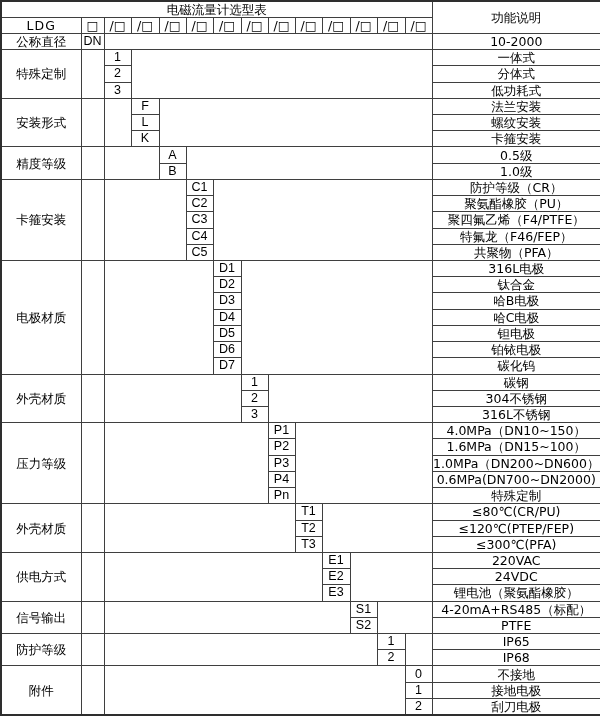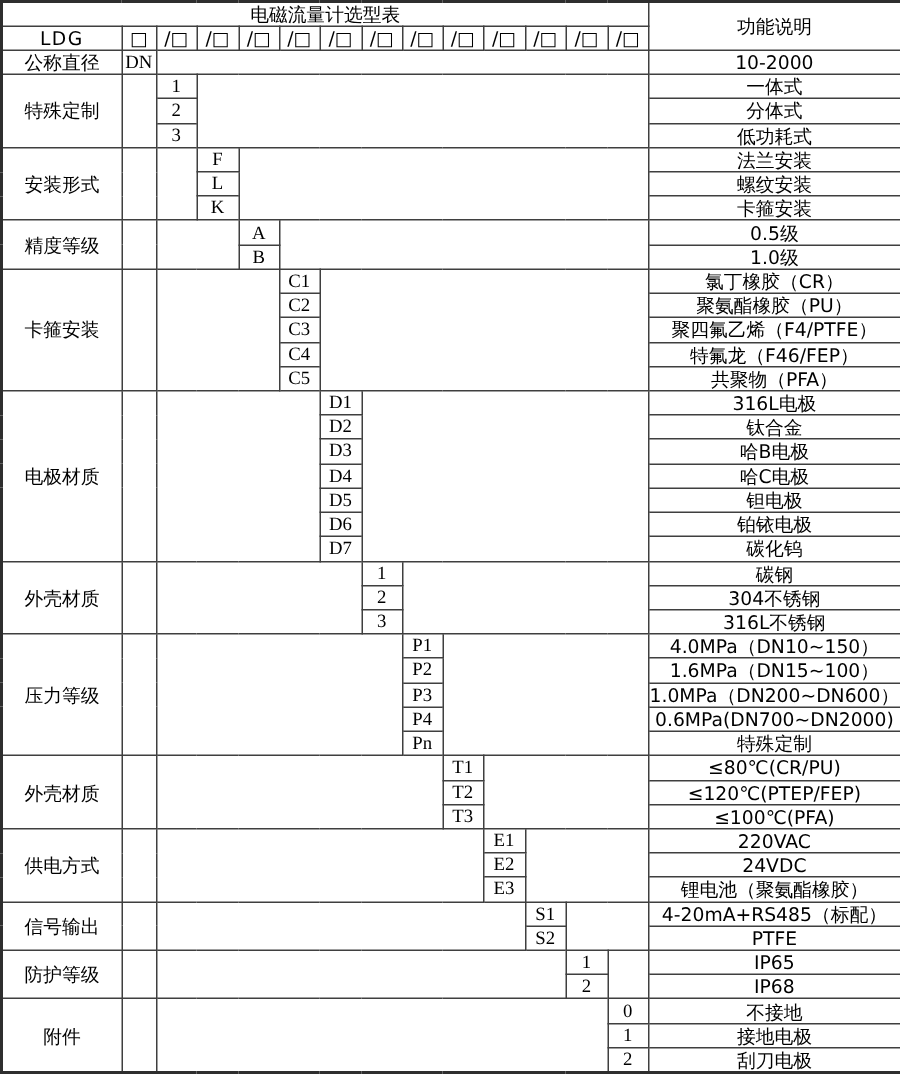--- a/index.html
+++ b/index.html
@@ -19,21 +19,21 @@
     white-space:nowrap;overflow:hidden;
   }
   #sel-table tr{height:16px;}
   tr.row-title{height:15px;}
   tr.row-model{height:22px;}
   td.title-cell{font-size:13.5px;}
   td.func-header{font-size:13.5px;}
   td.ldg-cell{text-align:left;padding-left:6px;font-size:13px;letter-spacing:1px;}
   td.box-cell{font-size:12px;}
   td.label-cell{font-size:13px;}
-  td.code-cell{font-size:12px;font-family:Liberation Serif, serif;}
+  td.code-cell{font-size:12px;font-family:Liberation Sans, sans-serif;}
   td.desc-cell{font-size:12.5px;}
   td.desc-left{text-align:left;padding-left:2px;}
   td.blank-cell{background:#ffffff;}
 </style>
 </head>
 <body>
 
 <table id="sel-table">
   <colgroup>
     <col style="width:80px">
@@ -121,21 +121,21 @@
       <tr>
         <td class="code-cell">B</td>
         <td class="desc-cell">1.0级</td>
       </tr>
       <tr>
         <td rowspan="5" class="label-cell">卡箍安装</td>
         <td rowspan="5" class="blank-cell"></td>
         <td colspan="3" rowspan="5" class="blank-cell"></td>
         <td class="code-cell">C1</td>
         <td colspan="8" rowspan="5" class="blank-cell"></td>
-        <td class="desc-cell">氯丁橡胶（CR）</td>
+        <td class="desc-cell">防护等级（CR）</td>
       </tr>
       <tr>
         <td class="code-cell">C2</td>
         <td class="desc-cell">聚氨酯橡胶（PU）</td>
       </tr>
       <tr>
         <td class="code-cell">C3</td>
         <td class="desc-cell">聚四氟乙烯（F4/PTFE）</td>
       </tr>
       <tr>
@@ -225,21 +225,21 @@
         <td class="code-cell">T1</td>
         <td colspan="4" rowspan="3" class="blank-cell"></td>
         <td class="desc-cell">≤80℃(CR/PU)</td>
       </tr>
       <tr>
         <td class="code-cell">T2</td>
         <td class="desc-cell">≤120℃(PTEP/FEP)</td>
       </tr>
       <tr>
         <td class="code-cell">T3</td>
-        <td class="desc-cell">≤100℃(PFA)</td>
+        <td class="desc-cell">≤300℃(PFA)</td>
       </tr>
       <tr>
         <td rowspan="3" class="label-cell">供电方式</td>
         <td rowspan="3" class="blank-cell"></td>
         <td colspan="8" rowspan="3" class="blank-cell"></td>
         <td class="code-cell">E1</td>
         <td colspan="3" rowspan="3" class="blank-cell"></td>
         <td class="desc-cell">220VAC</td>
       </tr>
       <tr>

